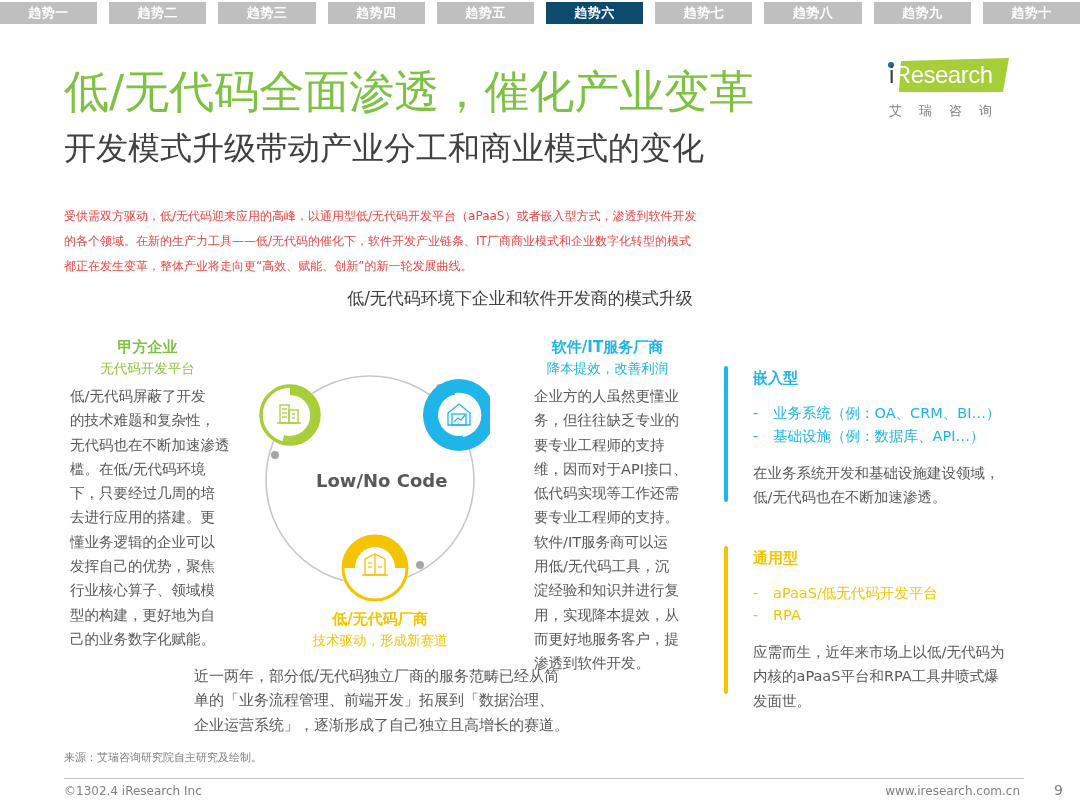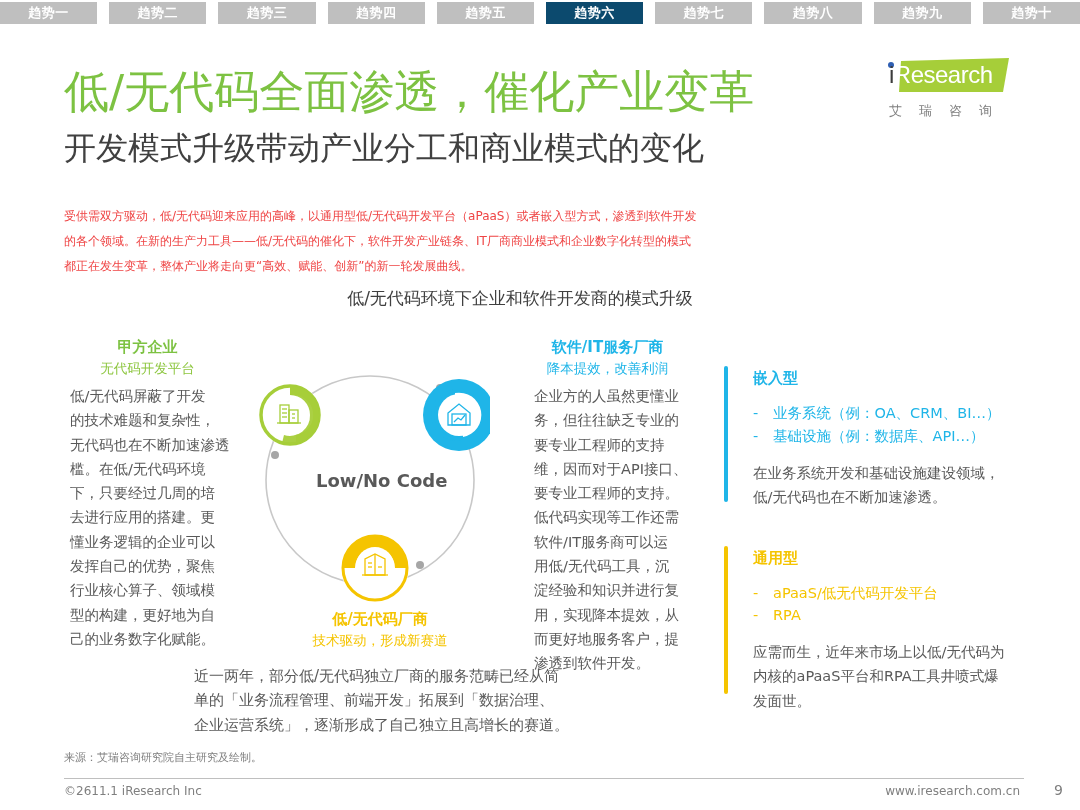--- a/index.html
+++ b/index.html
@@ -157,22 +157,22 @@
 <div class="col-head" style="left:290px; width:180px; top:610px; color:#f5c400;">低/无代码厂商</div>
 <div class="col-sub" style="left:290px; width:180px; top:632px; color:#f5c400;">技术驱动，形成新赛道</div>
 
 <div class="col-head" style="left:520px; width:175px; top:338px; color:#1fb5e8;">软件/IT服务厂商</div>
 <div class="col-sub" style="left:520px; width:175px; top:360px; color:#1fb5e8;">降本提效，改善利润</div>
 <div class="col-body" style="left:534px; top:384px;">
   <div>企业方的人虽然更懂业</div>
   <div>务，但往往缺乏专业的</div>
   <div>要专业工程师的支持</div>
   <div>维，因而对于API接口、</div>
+  <div>低代码实现等工作还需</div>
   <div>要专业工程师的支持。</div>
-  <div>低代码实现等工作还需</div>
   <div>软件/IT服务商可以运</div>
   <div>用低/无代码工具，沉</div>
   <div>淀经验和知识并进行复</div>
   <div>用，实现降本提效，从</div>
   <div>而更好地服务客户，提</div>
   <div>渗透到软件开发。</div>
 </div>
 
 <div class="right-block" style="top:366px; height:140px;">
   <div class="rb-bar" style="height:136px; background:#1fb5e8;"></div>
@@ -198,15 +198,15 @@
 </div>
 
 <div class="bottom-text">
   <div>近一两年，部分低/无代码独立厂商的服务范畴已经从简</div>
   <div>单的「业务流程管理、前端开发」拓展到「数据治理、</div>
   <div>企业运营系统」，逐渐形成了自己独立且高增长的赛道。</div>
 </div>
 
 <div class="source">来源：艾瑞咨询研究院自主研究及绘制。</div>
 <div class="divider"></div>
-<div class="copyright">©2611.1 iResearch Inc</div>
+<div class="copyright">©1302.4 iResearch Inc</div>
 <div class="website">www.iresearch.com.cn</div>
 <div class="page-num">9</div>
 
 </body></html>

